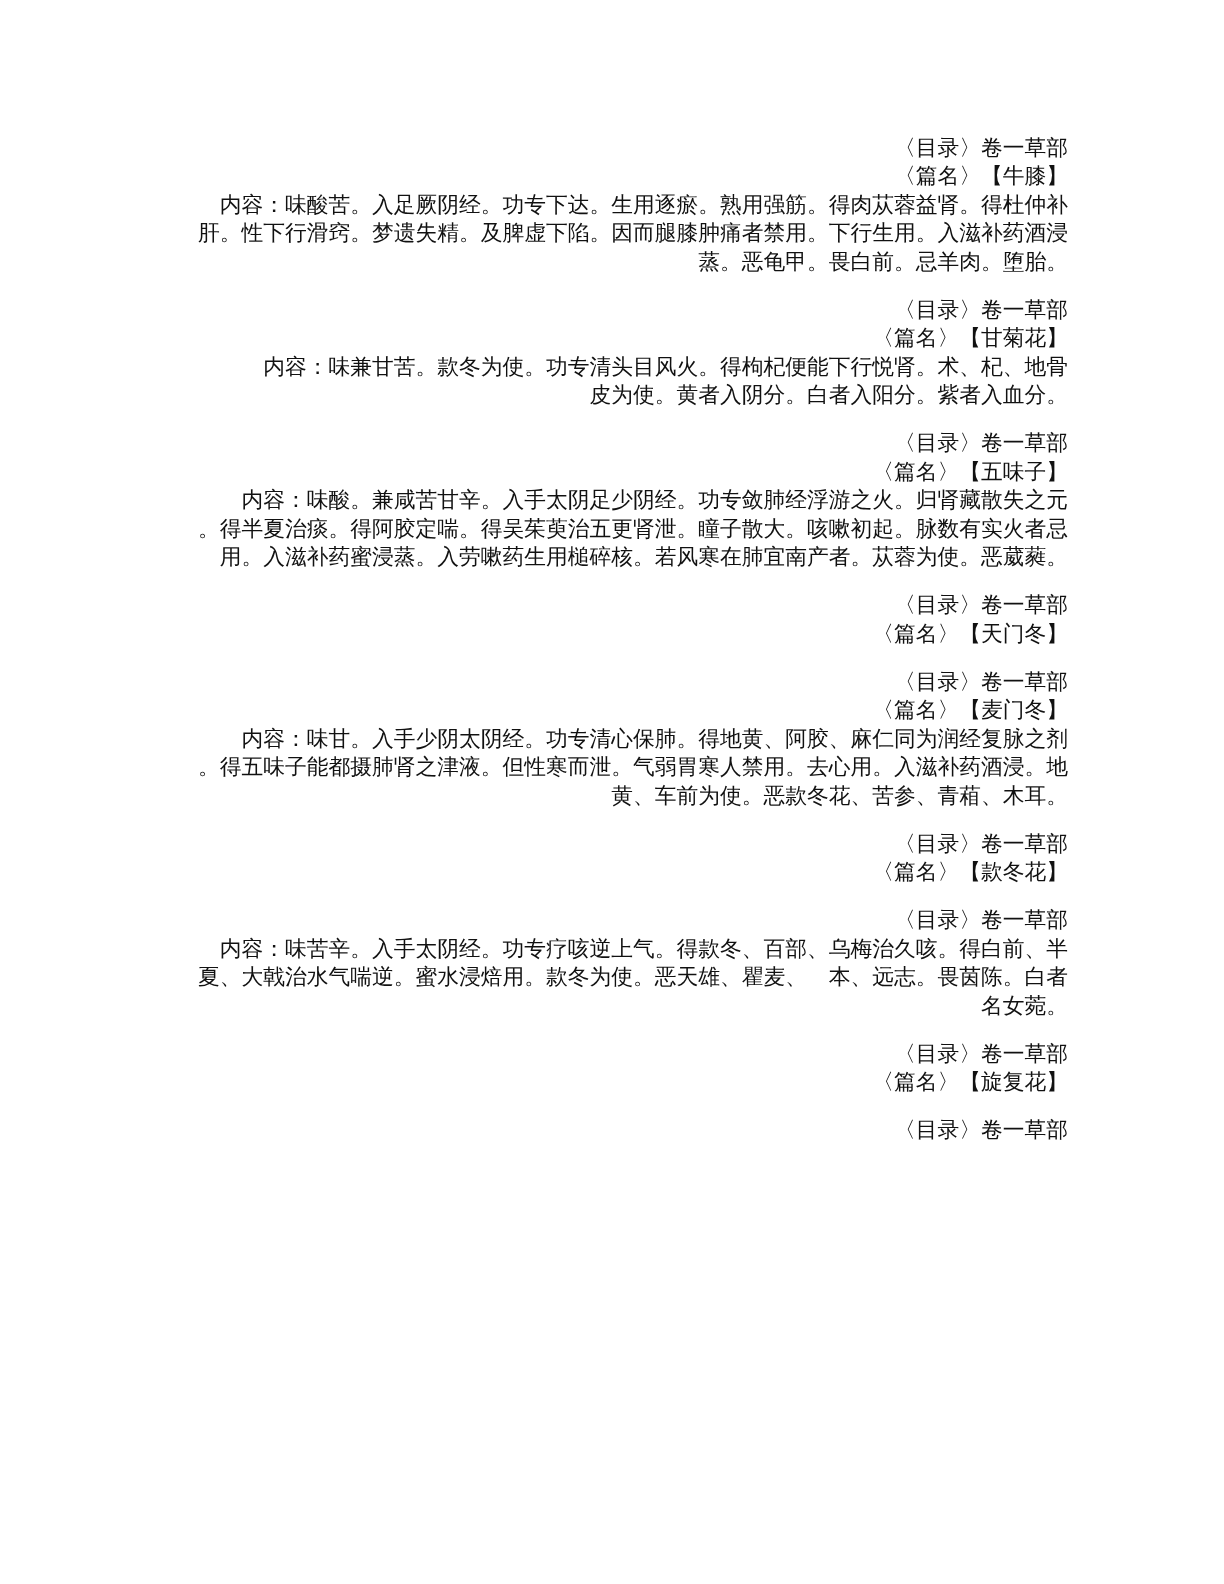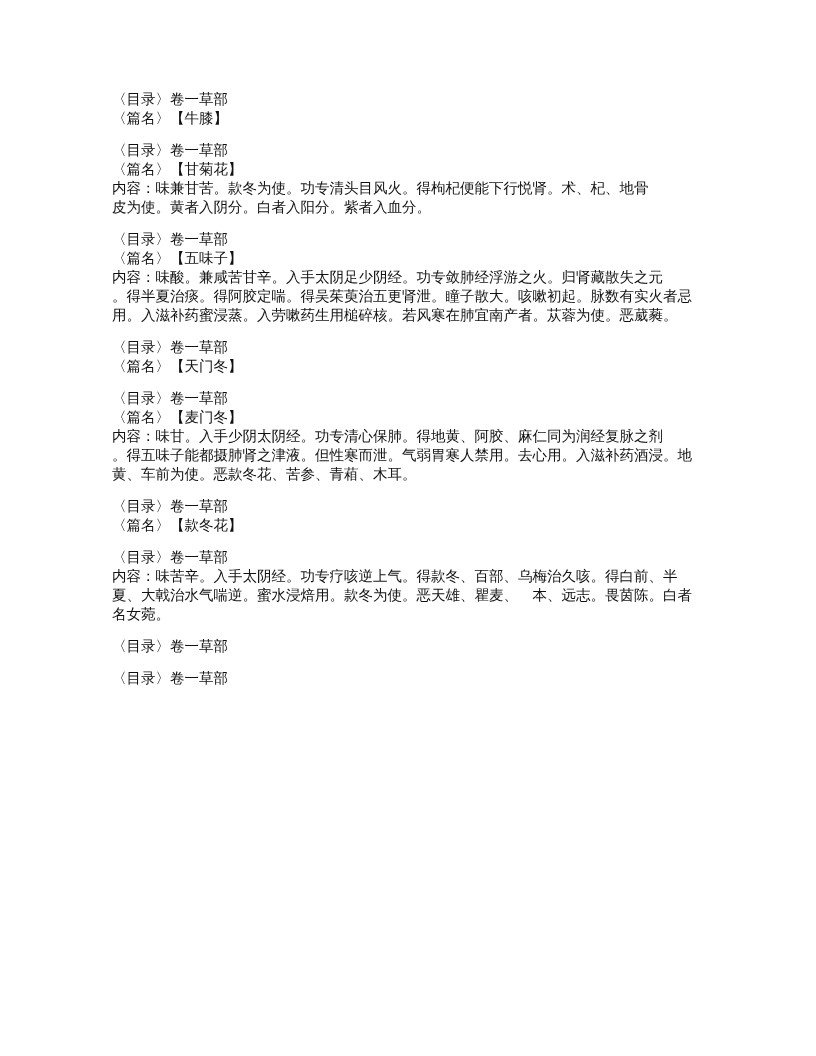--- a/index.html
+++ b/index.html
@@ -12,20 +12,21 @@
     height: 1056px;
     position: relative;
     font-family: "Liberation Serif", "DejaVu Serif", serif;
     color: #111111;
   }
   .page {
     position: absolute;
     left: 112px;
     top: 90px;
     width: 600px;
+    text-align: right;
   }
   .section {
     margin: 0 0 13px 0;
   }
   .section p {
     margin: 0;
     padding: 0;
     font-size: 14.5px;
     line-height: 19px;
     letter-spacing: 0px;
@@ -41,20 +42,23 @@
   }
 </style>
 </head>
 <body>
 
 <div class="page">
 
   <div class="section">
     <p>〈目录〉卷一草部</p>
     <p>〈篇名〉【牛膝】</p>
+    <p class="content">内容：味酸苦。入足厥阴经。功专下达。生用逐瘀。熟用强筋。得肉苁蓉益肾。得杜仲补
+肝。性下行滑窍。梦遗失精。及脾虚下陷。因而腿膝肿痛者禁用。下行生用。入滋补药酒浸
+蒸。恶龟甲。畏白前。忌羊肉。堕胎。</p>
   </div>
 
   <div class="section">
     <p>〈目录〉卷一草部</p>
     <p>〈篇名〉【甘菊花】</p>
     <p class="content">内容：味兼甘苦。款冬为使。功专清头目风火。得枸杞便能下行悦肾。术、杞、地骨
 皮为使。黄者入阴分。白者入阳分。紫者入血分。</p>
   </div>
 
   <div class="section">
@@ -85,17 +89,18 @@
 
   <div class="section">
     <p>〈目录〉卷一草部</p>
     <p class="content">内容：味苦辛。入手太阴经。功专疗咳逆上气。得款冬、百部、乌梅治久咳。得白前、半
 夏、大戟治水气喘逆。蜜水浸焙用。款冬为使。恶天雄、瞿麦、　本、远志。畏茵陈。白者
 名女菀。</p>
   </div>
 
   <div class="section">
     <p>〈目录〉卷一草部</p>
+    <p>〈篇名〉【旋复花】</p>
   </div>
 
   <p class="trailing">〈目录〉卷一草部</p>
 
 </div>
 
 </body></html>

